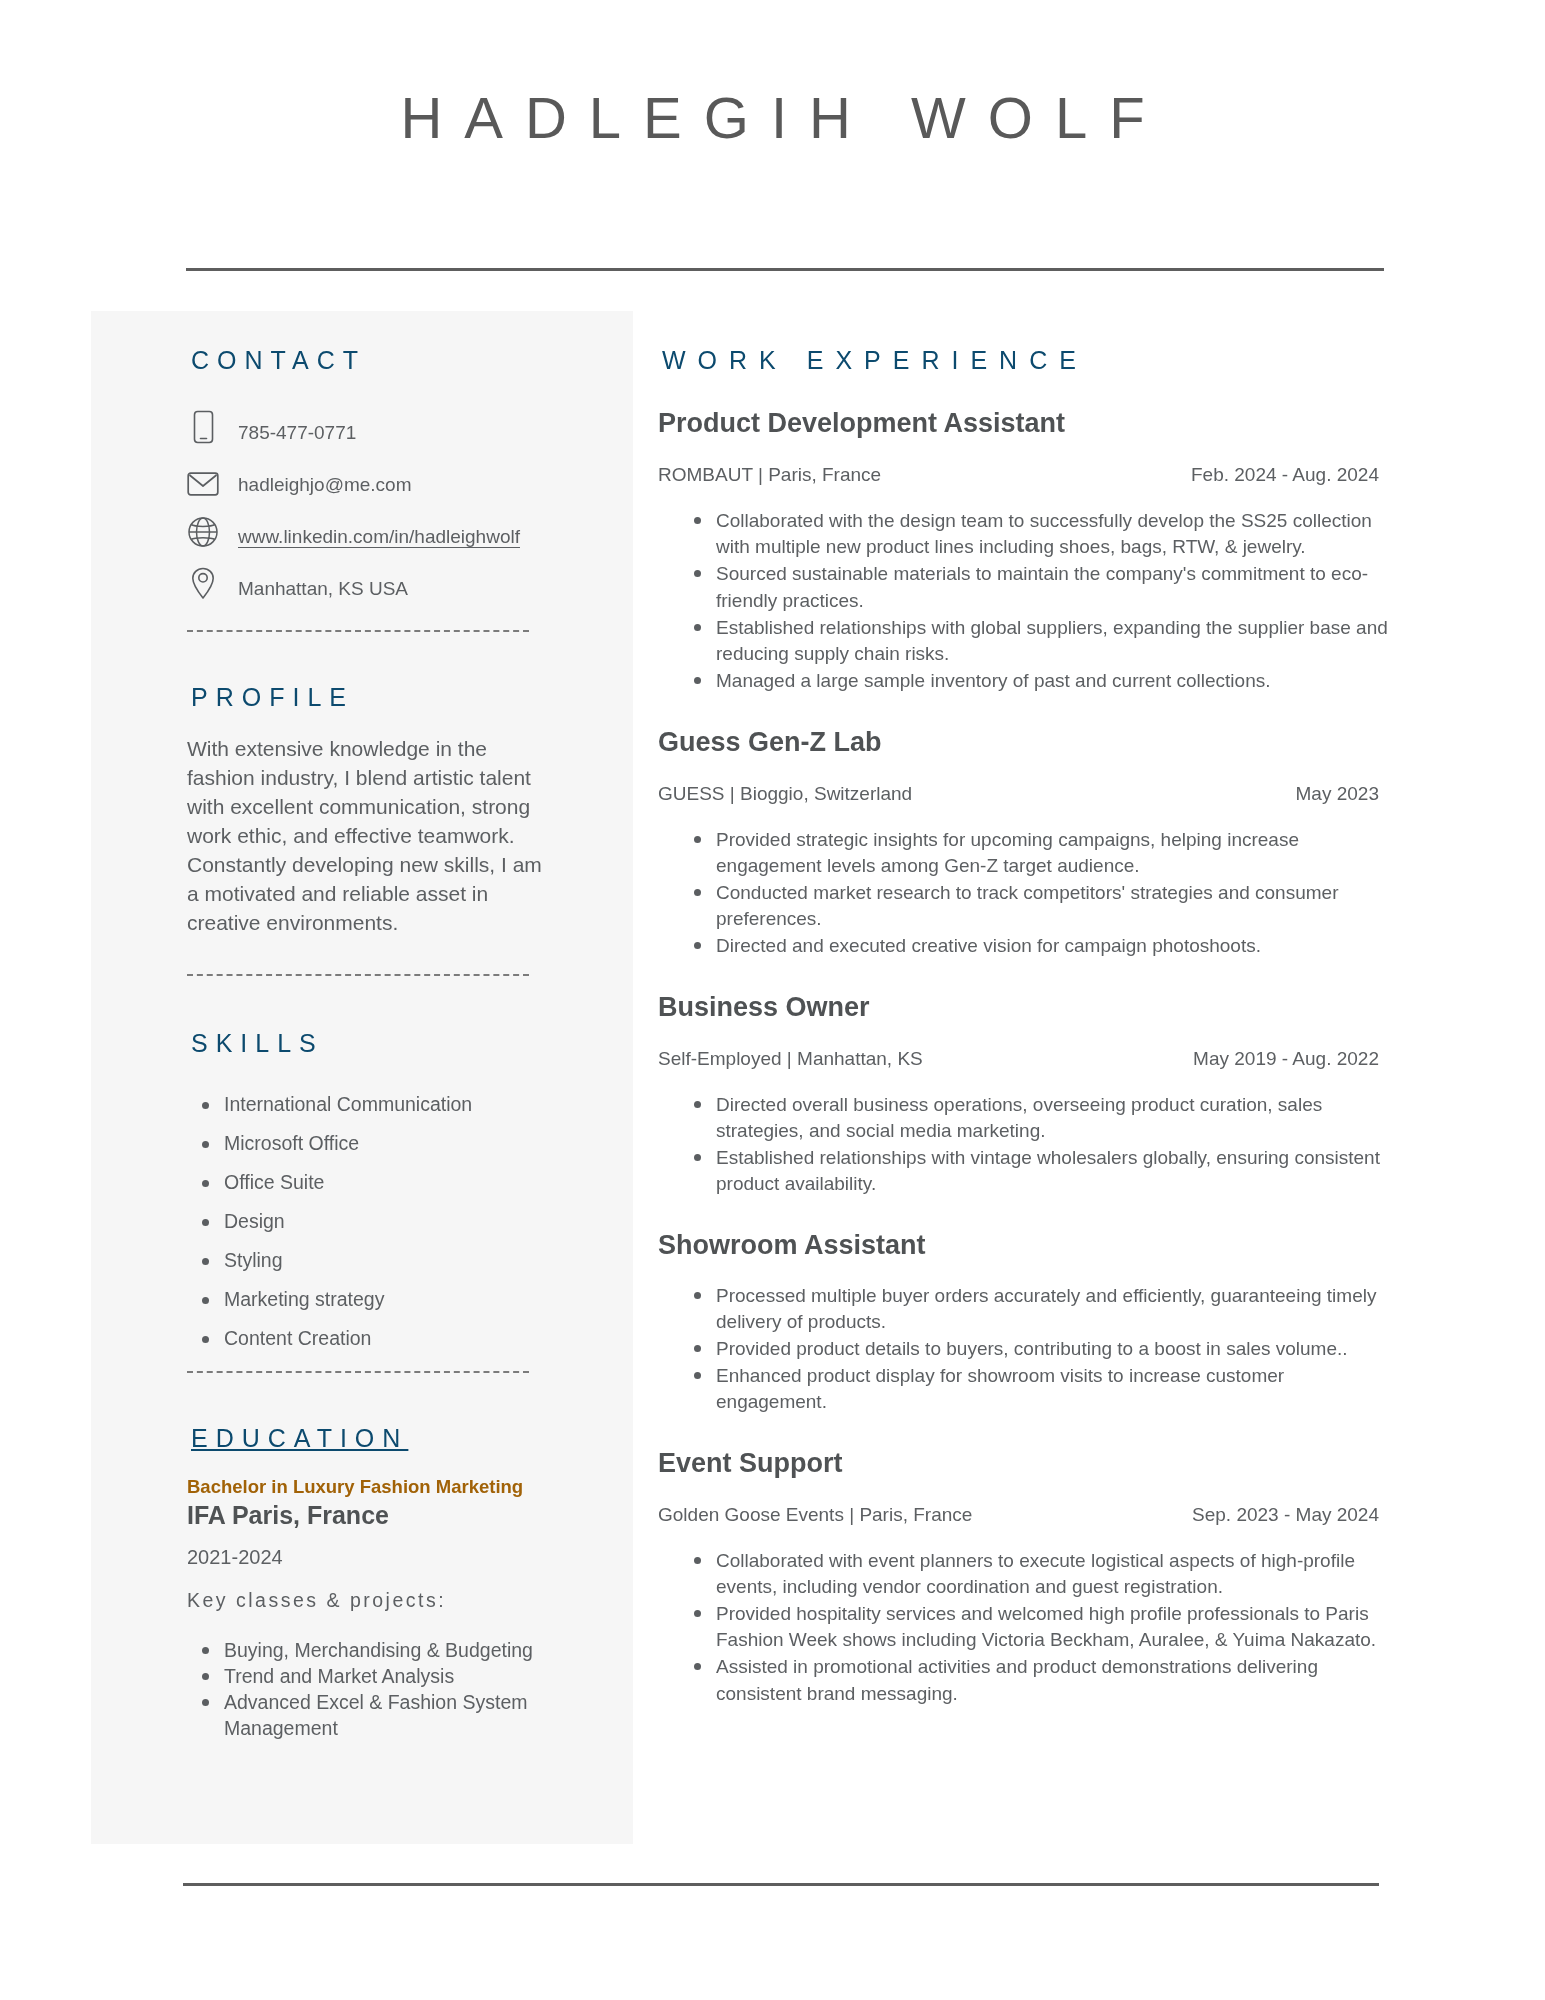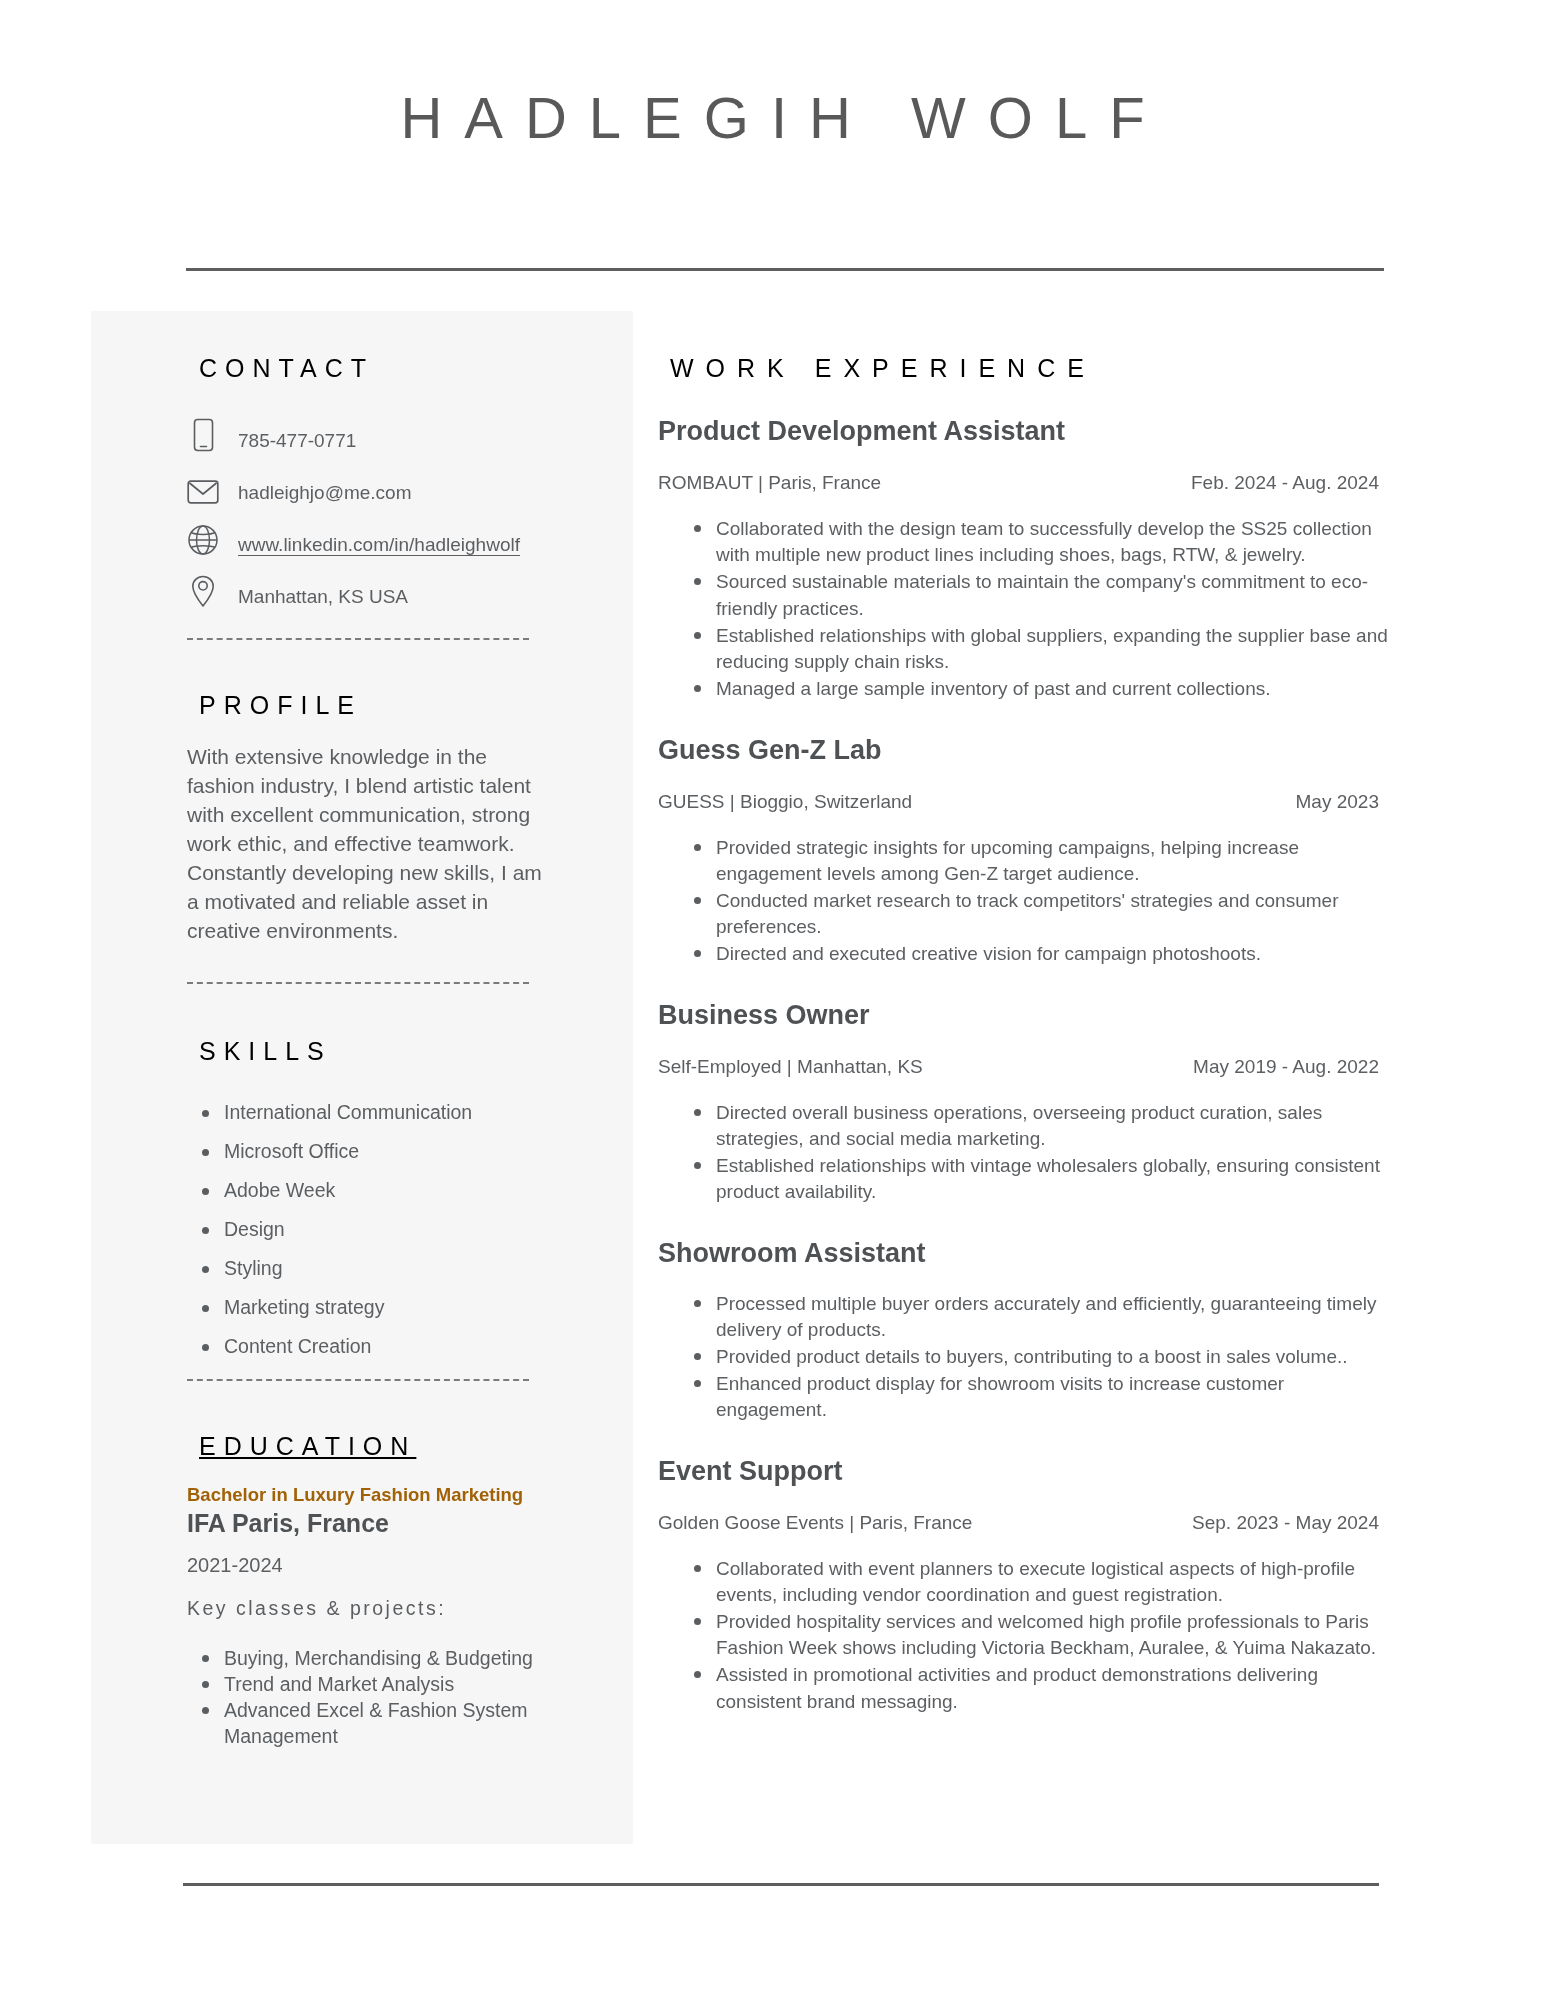--- a/index.html
+++ b/index.html
@@ -30,21 +30,21 @@
     background:#f6f6f6;box-sizing:border-box;
     padding:30px 84px 0 96px;
   }
   .main{
     position:absolute;left:658px;top:311px;width:735px;
     box-sizing:border-box;padding-top:30px;
   }
 
   .section-heading{
     font-size:25px;font-weight:400;letter-spacing:8px;
-    color:#000000;margin:12px;line-height:31px;white-space:nowrap;
+    color:#0c4a6e;margin:4px;line-height:31px;white-space:nowrap;
   }
   .main .section-heading{letter-spacing:12px;}
 
   
   .contact-list{margin-top:34px;}
   .contact-row{display:flex;align-items:flex-end;min-height:33px;margin-bottom:19px;}
   .contact-icon{flex:none;width:32px;margin-right:19px;display:flex;justify-content:center;align-items:center;color:#5b5e61;}
   .contact-icon svg{display:block;}
   .contact-text{font-size:19px;color:#5c5f62;}
   .underlined{text-decoration:underline;text-underline-offset:4px;}
@@ -168,21 +168,21 @@
     <hr class="dashed dashed-2">
 
     <section>
       <h2 class="section-heading skills-heading">SKILLS</h2>
       <ul class="dotted skills-list">
 
           <li>International Communication</li>
 
           <li>Microsoft Office</li>
 
-          <li>Adobe Week</li>
+          <li>Office Suite</li>
 
           <li>Design</li>
 
           <li>Styling</li>
 
           <li>Marketing strategy</li>
 
           <li>Content Creation</li>
         </ul>
     </section>

